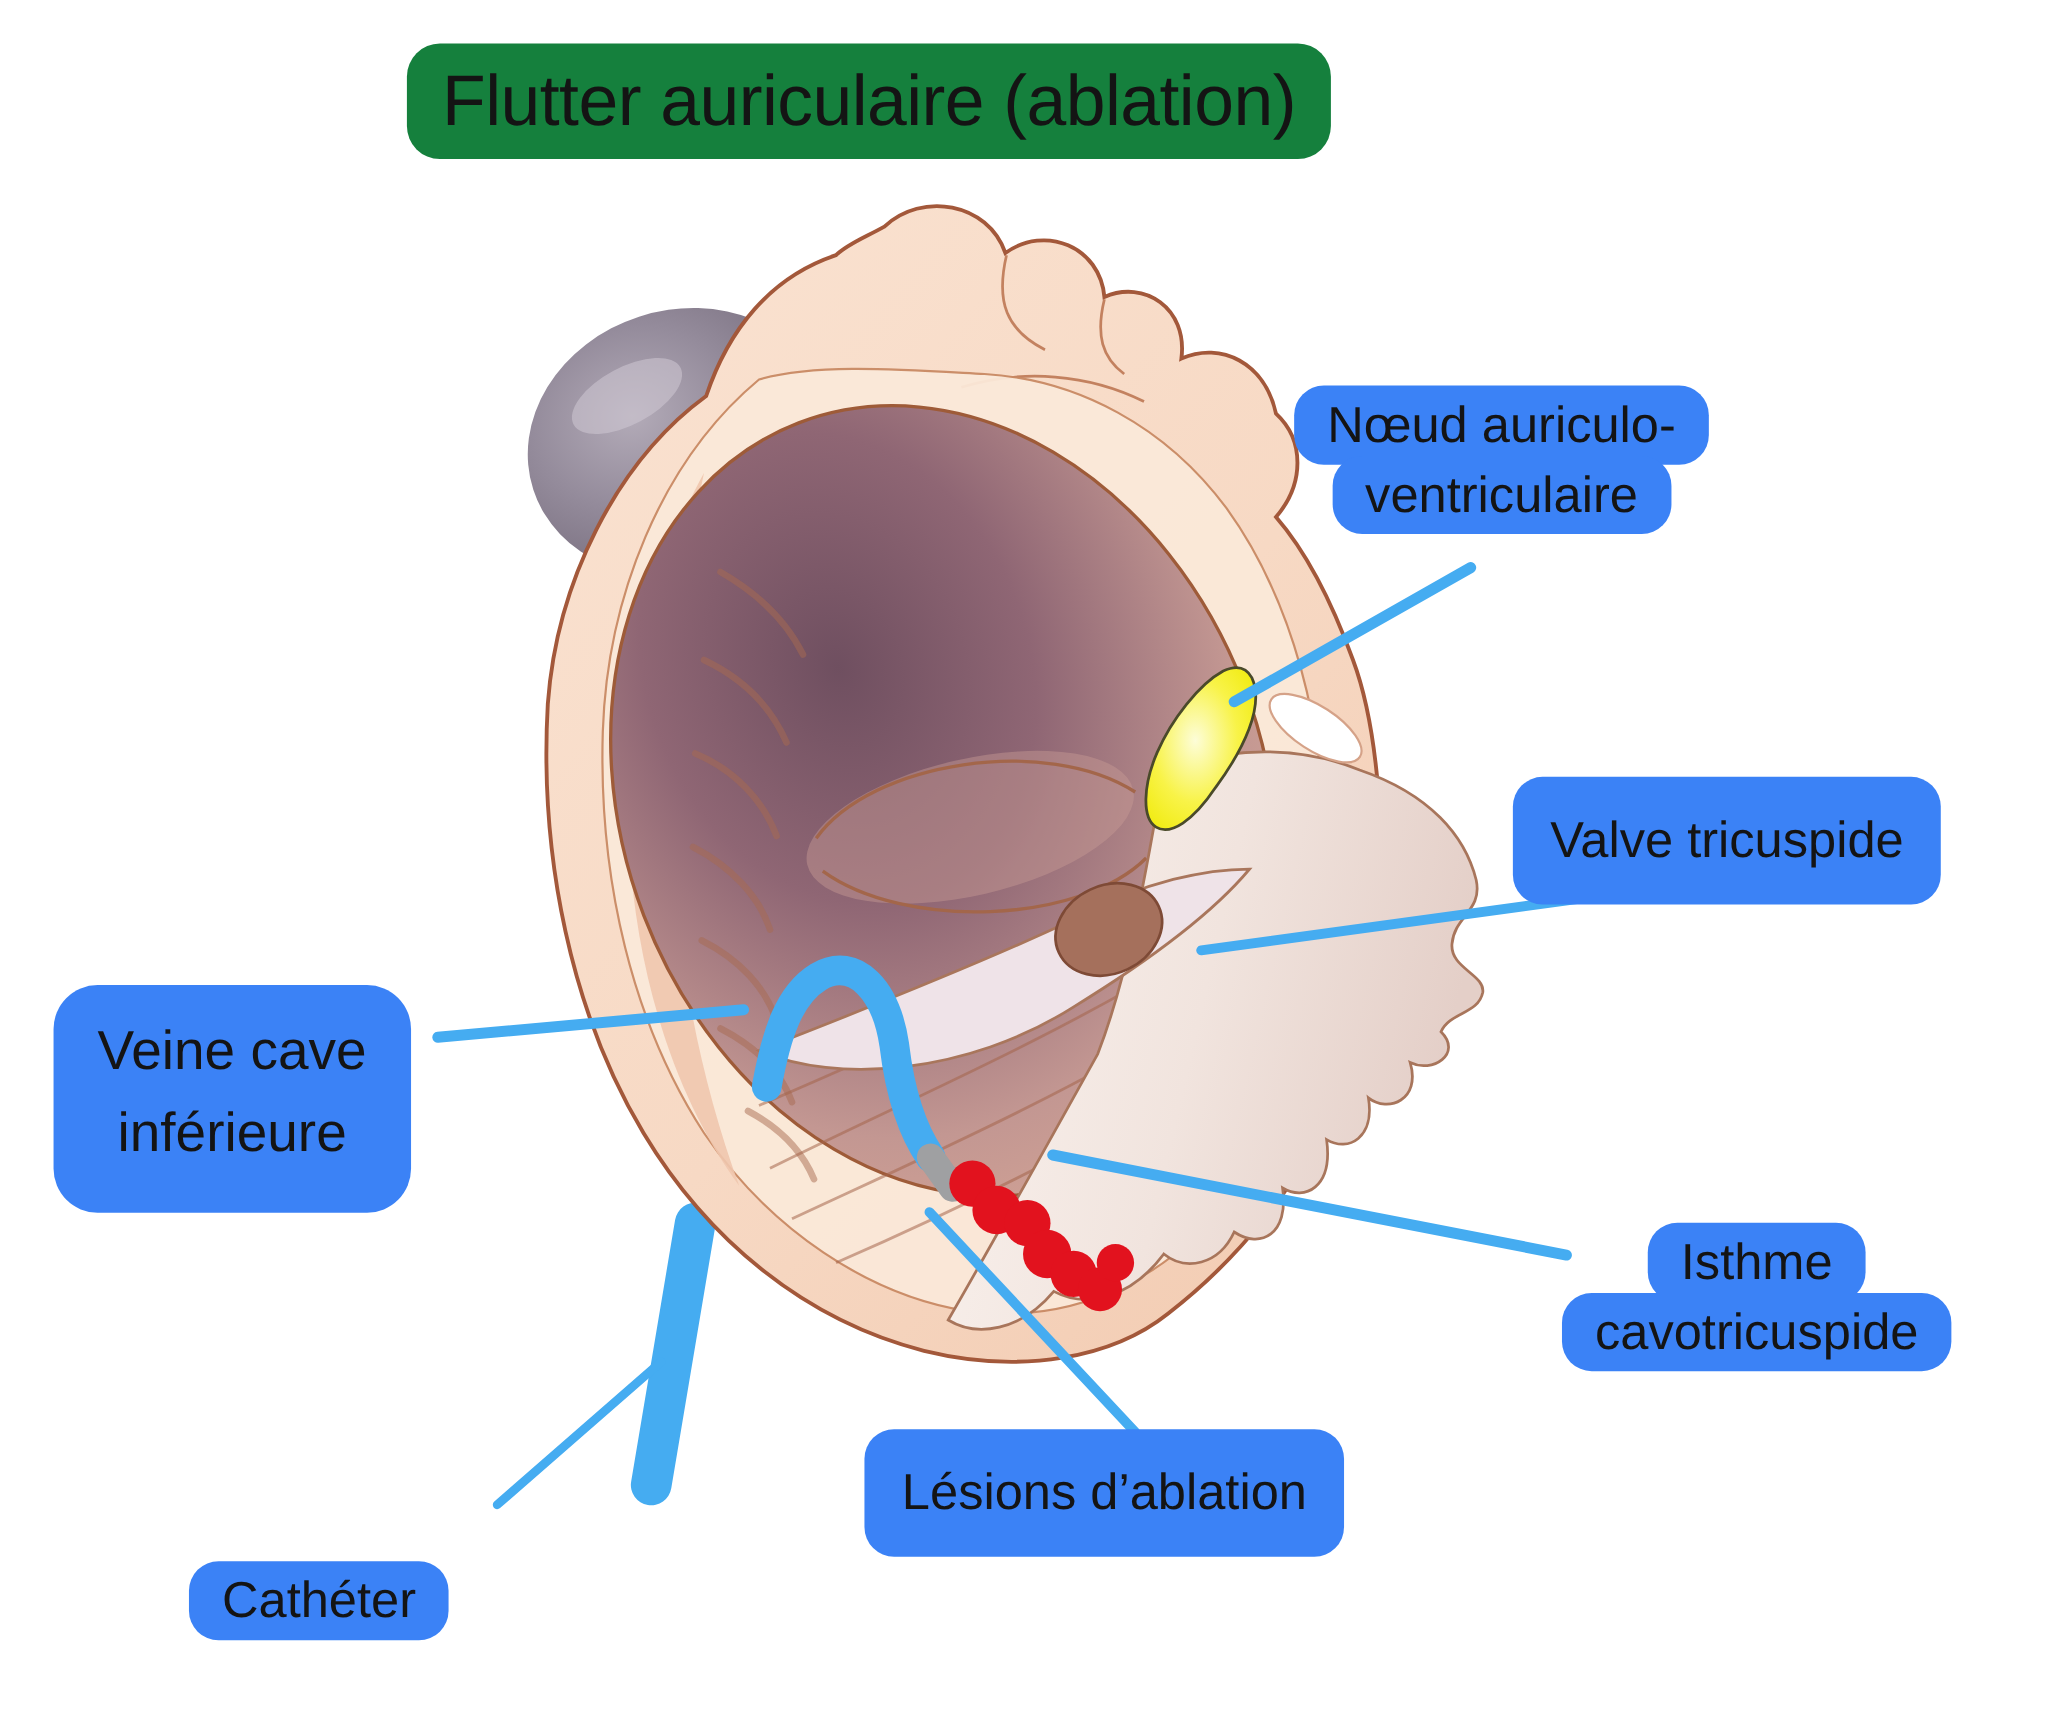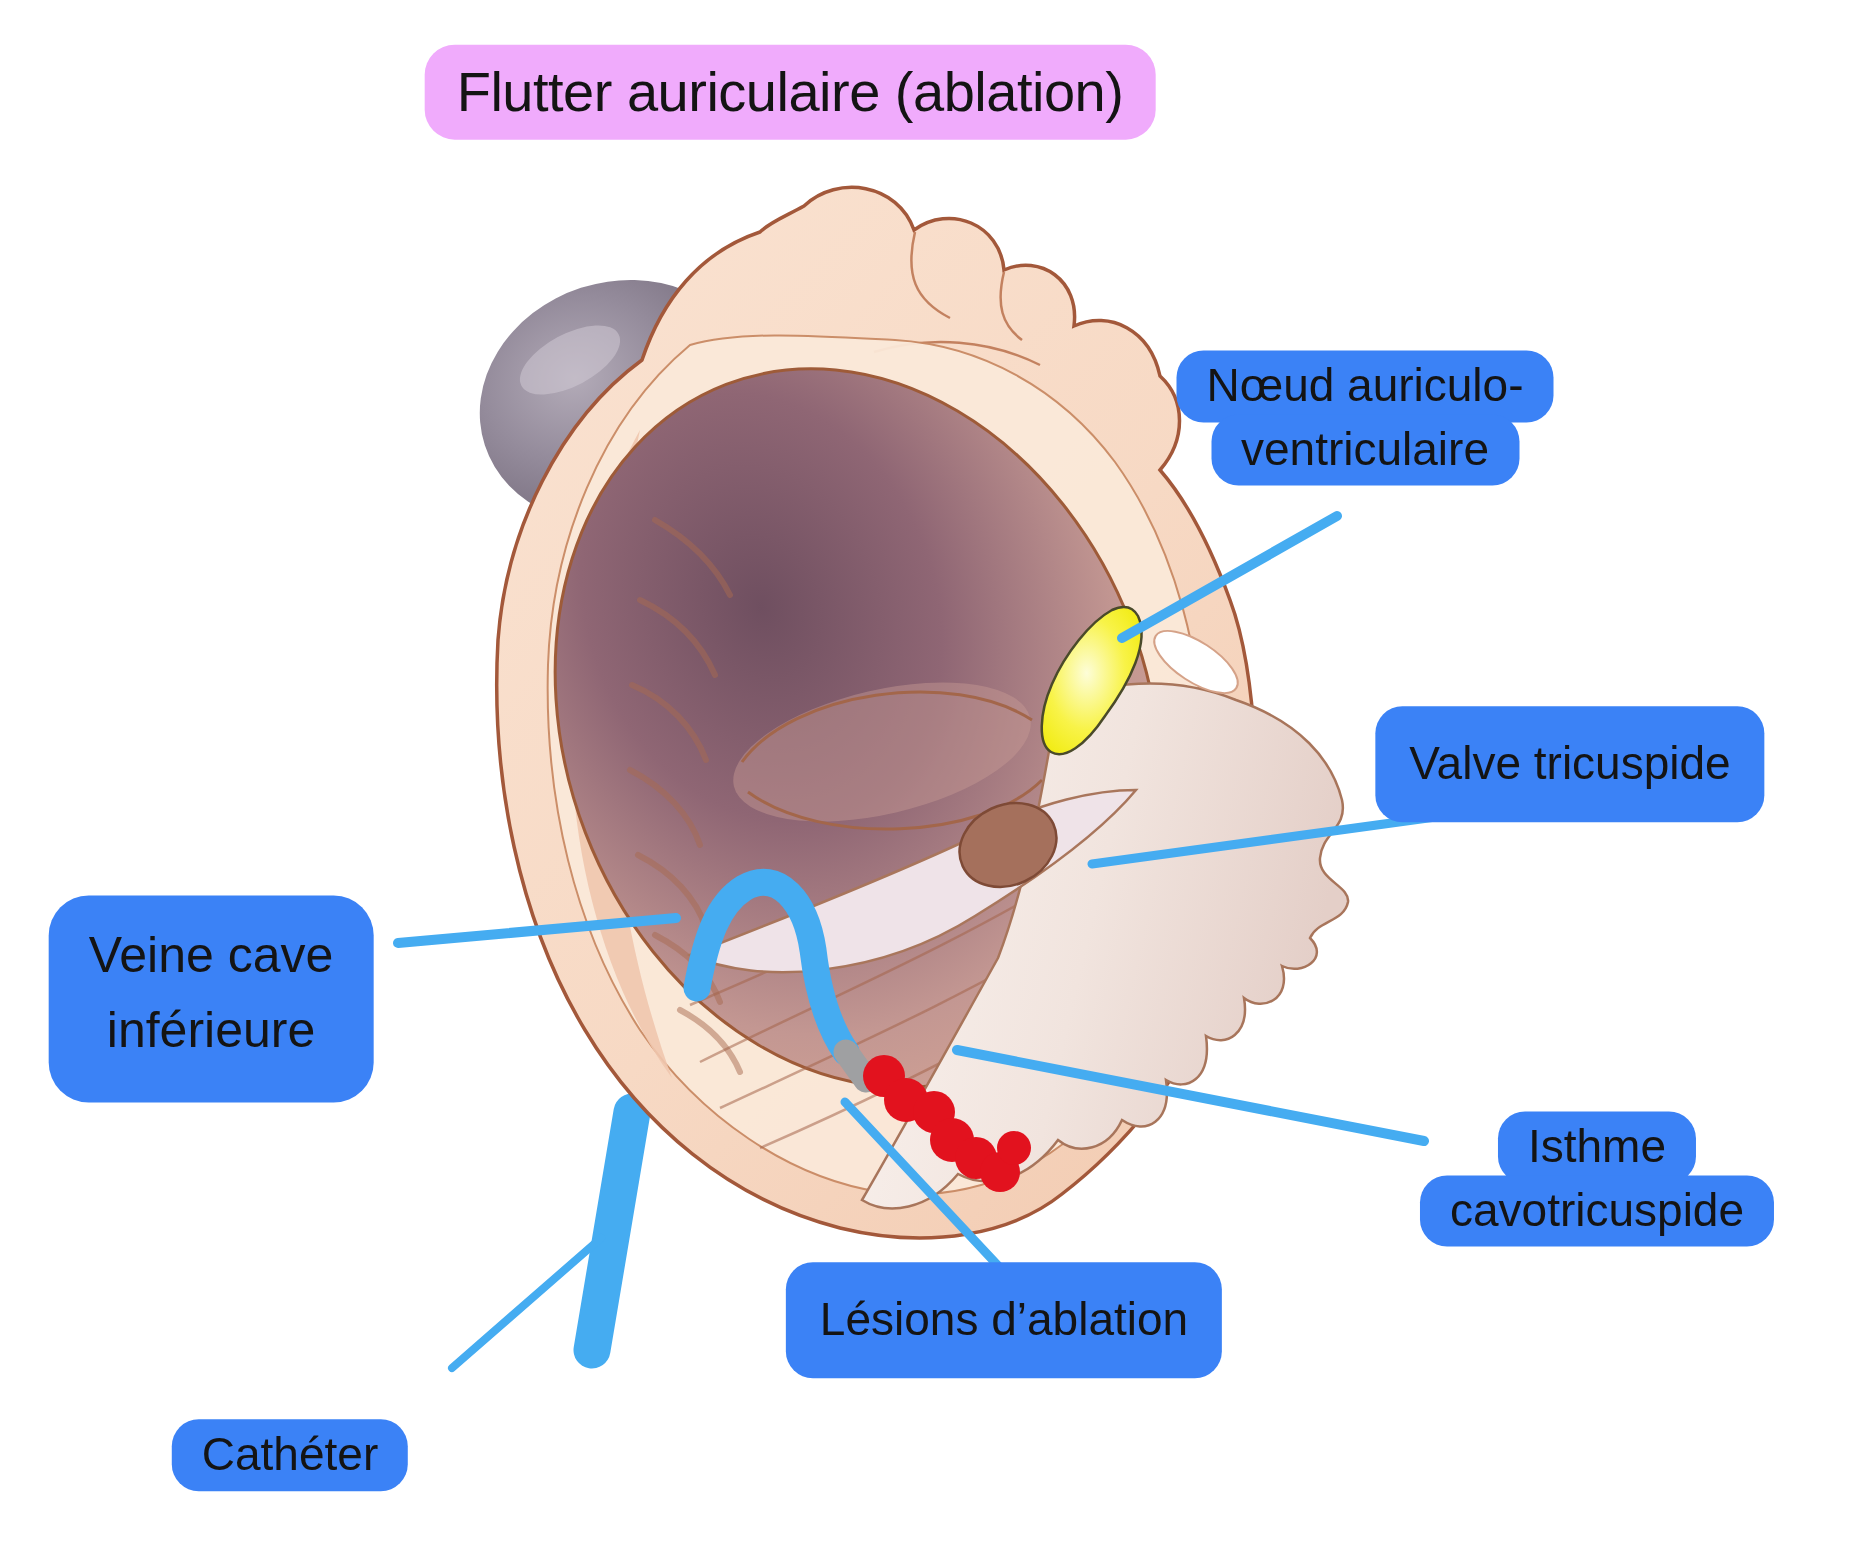--- a/index.html
+++ b/index.html
@@ -26,24 +26,24 @@
   .label .line + .line{margin-top:-8px;}
   .label.single .line{padding:32px 34px;}
   .label.bigbox .line{
     border-radius:40px;
     padding:22px 40px 35px 40px;
     white-space:pre-line;
     font-size:50px;
     line-height:1.5;
   }
   #title-label .line{
-    background:#f0abfc;
+    background:#15803d;
     border-radius:30px;
     padding:16px 32px;
-    font-size:56px;
+    font-size:65px;
     letter-spacing:-0.5px;
   }
 </style>
 </head>
 <body>
 
 <div id="stage">
 
   <svg id="art" width="1875" height="1563" viewBox="0 0 1875 1563">
     <defs>
@@ -219,21 +219,21 @@
   <div class="label bigbox" style="left:211px;top:999px;">
     <span class="line">Veine cave
 inférieure</span>
   </div>
 
   <div class="label" style="left:1597px;top:1179px;">
     <span class="line">Isthme</span>
     <span class="line">cavotricuspide</span>
   </div>
 
-  <div class="label single" style="left:1004px;top:1320px;">
+  <div class="label single" style="left:1004px;top:1357px;">
     <span class="line">Lésions d’ablation</span>
   </div>
 
   <div class="label" style="left:290px;top:1455px;align-items:flex-end;">
     <span class="line">Cathéter</span>
   </div>
 
 </div>
 
 </body></html>

